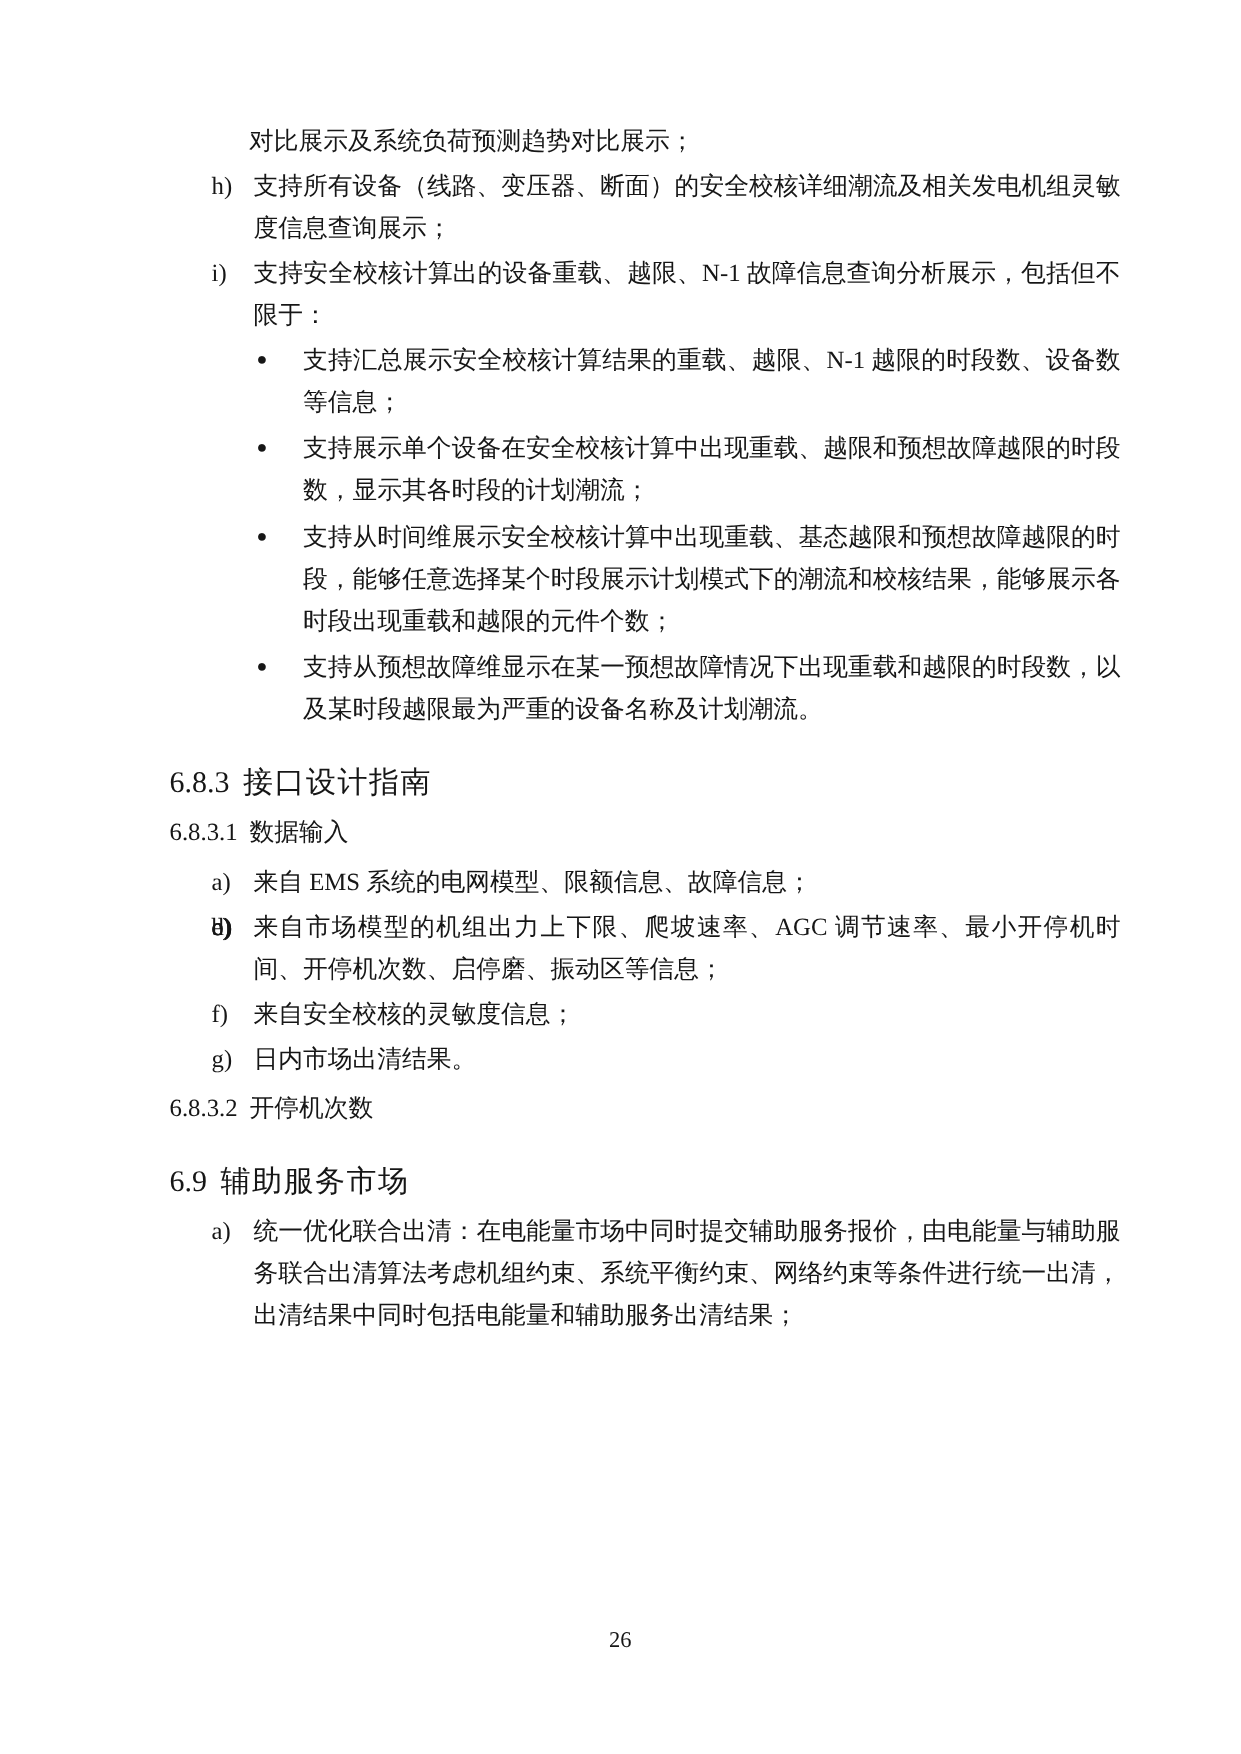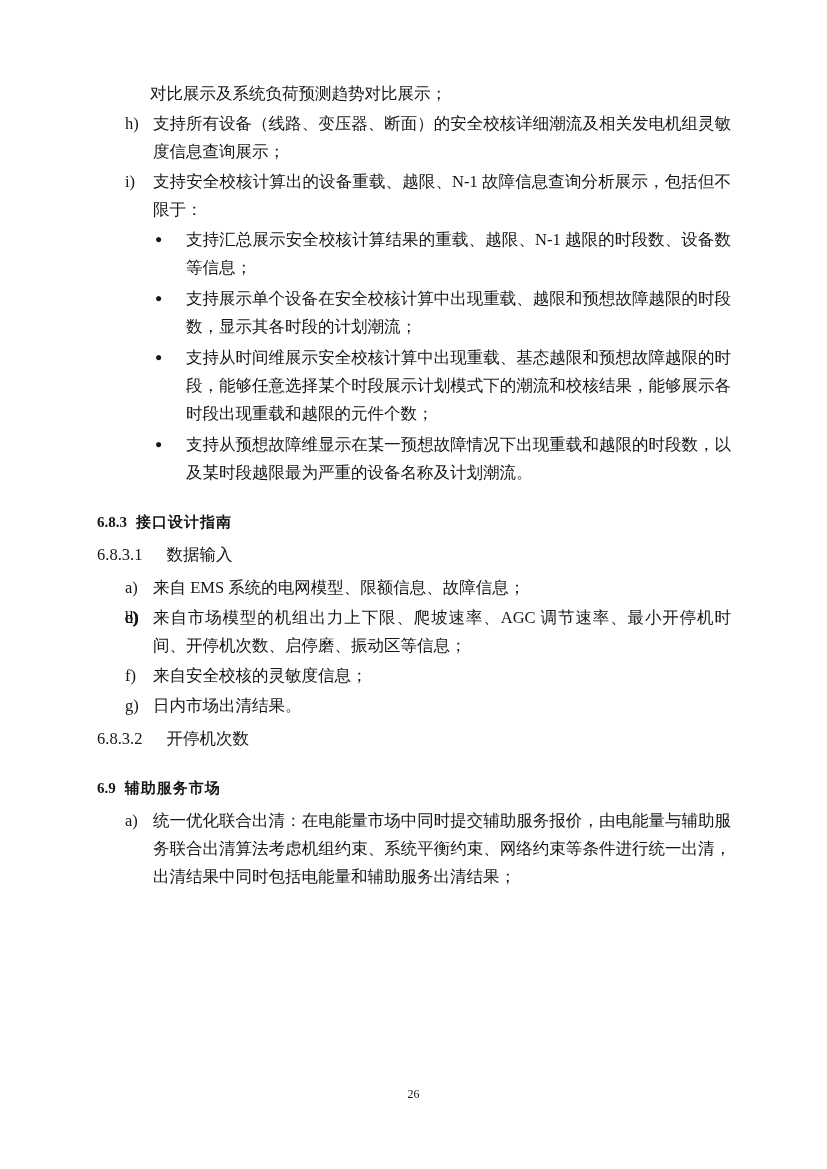--- a/index.html
+++ b/index.html
@@ -14,21 +14,21 @@
     background: #ffffff;
     overflow: hidden;
     font-family: "Liberation Serif", "DejaVu Serif", serif;
     color: #161616;
     font-size: 16.5px;
     line-height: 28px;
   }
   .content {
     position: absolute;
     top: 80px;
-    left: 97px;
+    left: 113px;
     width: 634px;
   }
   .just { text-align: justify; }
   
   .cont-line {
     margin: 0 0 2px 0;
     padding-left: 53px;
   }
   
   .li {
@@ -49,49 +49,49 @@
   }
   .ul .bullet {
     position: absolute;
     left: 58px;
     top: -1px;
     font-size: 12px;
   }
   
   .h3 {
     margin: 21px 0 5px 0;
-    font-weight: bold;
-    font-size: 15px;
+    font-weight: normal;
+    font-size: 20px;
     line-height: 28px;
   }
   .h3 .h3-num {
     font-family: "Liberation Serif", "DejaVu Serif", serif;
     margin-right: 9px;
   }
   .h3 .h3-title {
     font-family: "Liberation Sans", "DejaVu Sans", sans-serif;
     letter-spacing: 1px;
   }
   
   .sub {
     margin: 5px 0 5px 0;
   }
-  .sub .sub-num { margin-right: 24px; text-align: right; }
+  .sub .sub-num { margin-right: 8px; text-align: right; }
   
   .indent-para {
     margin: 0 0 2px 0;
     text-indent: 33px;
   }
   .page-num {
     position: absolute;
     left: 0;
     width: 827px;
     top: 1084px;
     text-align: center;
-    font-size: 12px;
+    font-size: 15px;
     line-height: 20px;
   }
 </style>
 </head>
 <body>
 
 <div class="page">
   <div class="content">
 
     <p class="cont-line just">对比展示及系统负荷预测趋势对比展示；</p>

